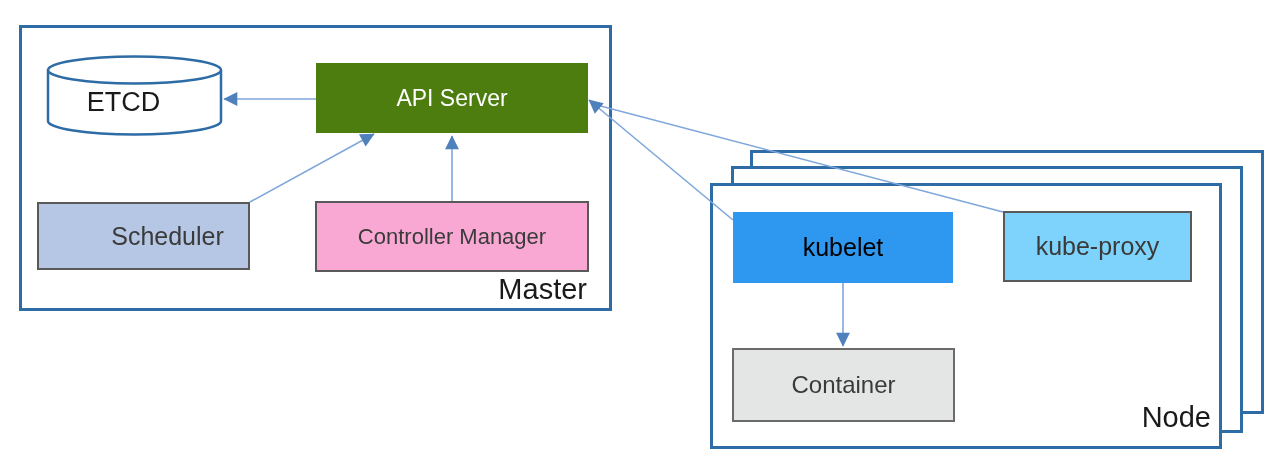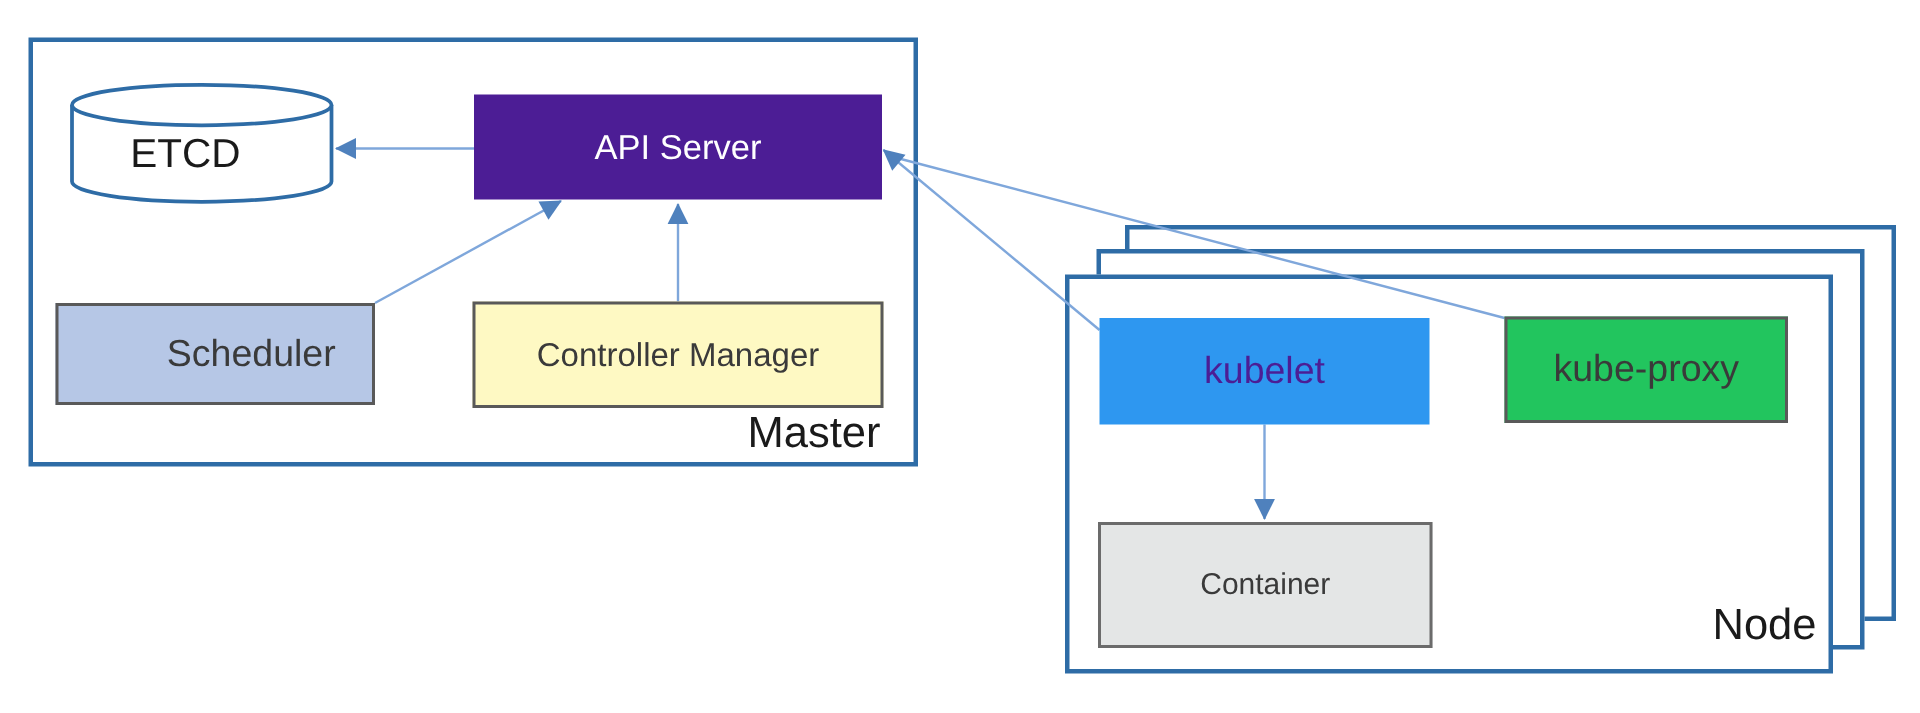--- a/index.html
+++ b/index.html
@@ -25,21 +25,21 @@
   #node-middle{left:731px;top:166px;width:512px;height:267px;}
   #node-front{left:710px;top:183px;width:512px;height:266px;}
   #master-box .frame-label{right:22px;bottom:4px;}
   #node-front .frame-label{right:8px;bottom:14px;}
   
   #api-server{left:316px;top:63px;width:272px;height:70px;font-size:23px;}
   #scheduler{left:37px;top:202px;width:213px;height:68px;border:2px solid #595959;font-size:25px;padding-left:48px;}
   #controller-manager{left:315px;top:201px;width:274px;height:71px;border:2px solid #595959;font-size:22px;}
   #kubelet{left:733px;top:212px;width:220px;height:71px;font-size:25px;}
   #kube-proxy{left:1003px;top:211px;width:189px;height:71px;border:2px solid #595959;font-size:25px;}
-  #container-runtime{left:732px;top:348px;width:223px;height:84px;border:2px solid #6b6b6b;font-size:20px;line-height:1.35;flex-direction:column;}
+  #container-runtime{left:732px;top:348px;width:223px;height:74px;border:2px solid #6b6b6b;font-size:24px;line-height:1.35;flex-direction:column;}
   #etcd-label{left:48px;top:86px;width:151px;height:32px;display:flex;align-items:center;justify-content:center;color:#1a1a1a;font-size:27px;position:absolute;}
 </style>
 </head>
 <body>
 
 <div class="canvas">
 
   <div class="frame" id="node-back" style="border-color: rgb(46, 108, 166);"></div>
   <div class="frame" id="node-middle" style="border-color: rgb(46, 108, 166);"></div>
   <div class="frame" id="node-front" style="border-color: rgb(46, 108, 166);">
@@ -62,37 +62,37 @@
     </g>
 
     <path d="M316,99 L224,99" fill="none" stroke-width="1.6" marker-end="url(#ah)" stroke="#7fa7db"></path>
     <path d="M250,202 L374,134" fill="none" stroke-width="1.6" marker-end="url(#ah)" stroke="#7fa7db"></path>
     <path d="M452,201 L452,136" fill="none" stroke-width="1.6" marker-end="url(#ah)" stroke="#7fa7db"></path>
     <path d="M1003,212 L593,104" fill="none" stroke-width="1.6" stroke="#7fa7db"></path>
     <path d="M733,220 L589,100" fill="none" stroke-width="1.6" marker-end="url(#ah)" stroke="#7fa7db"></path>
     <path d="M843,283 L843,346" fill="none" stroke-width="1.6" marker-end="url(#ah)" stroke="#7fa7db"></path>
   </svg>
 
-  <div class="comp plain" id="api-server" style="background: #4c1d95; color: rgb(255, 255, 255);">
+  <div class="comp plain" id="api-server" style="background: #4d7c0f; color: rgb(255, 255, 255);">
     <span>API Server</span>
   </div>
 
   <div class="comp" id="scheduler" style="background: rgb(182, 199, 230);">
     <span>Scheduler</span>
   </div>
 
-  <div class="comp" id="controller-manager" style="background: #fef9c3;">
+  <div class="comp" id="controller-manager" style="background: #f9a8d4;">
     <span>Controller Manager</span>
   </div>
 
-  <div class="comp plain" id="kubelet" style="background: rgb(46, 151, 240); color: #4c1d95;">
+  <div class="comp plain" id="kubelet" style="background: rgb(46, 151, 240); color: #000000;">
     <span>kubelet</span>
   </div>
 
-  <div class="comp" id="kube-proxy" style="background: #22c55e;">
+  <div class="comp" id="kube-proxy" style="background: #7dd3fc;">
     <span>kube-proxy</span>
   </div>
 
   <div class="comp" id="container-runtime" style="background: rgb(228, 230, 230);">
     <span>Container</span>
   </div>
 
   <div id="etcd-label">ETCD</div>
 
 </div>

